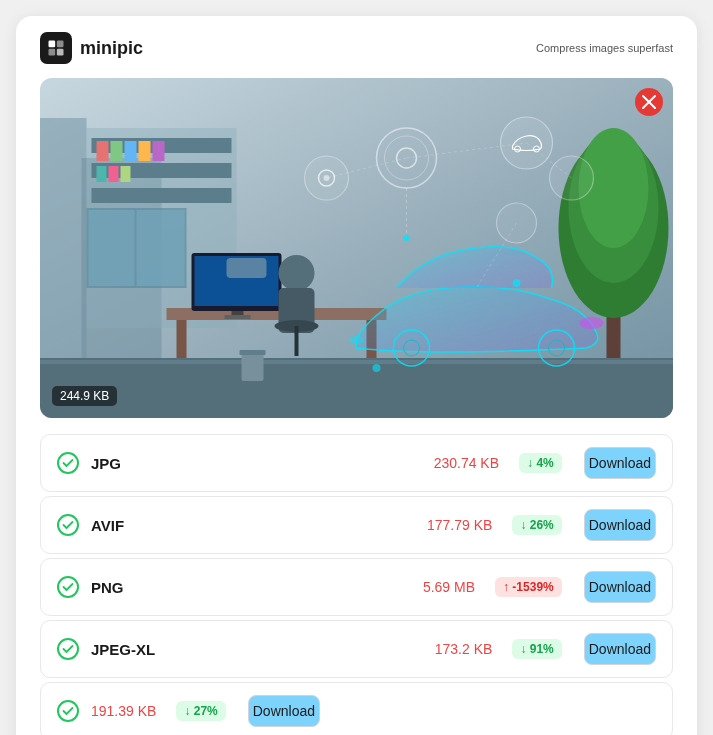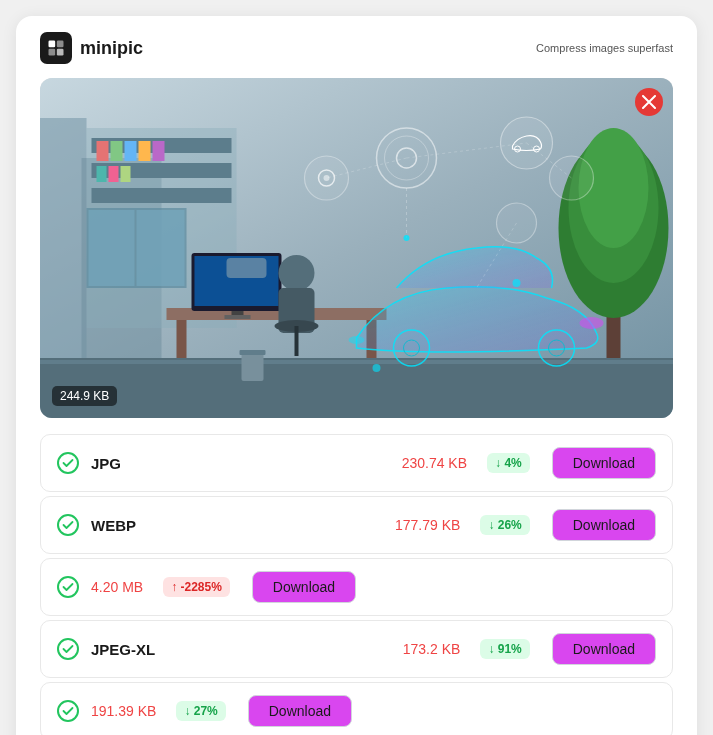--- a/index.html
+++ b/index.html
@@ -143,24 +143,24 @@
     }
     .badge-green {
       background: #dcfce7;
       color: #16a34a;
     }
     .badge-red {
       background: #fee2e2;
       color: #dc2626;
     }
     .download-btn {
-      background: #d946ef;
+      background: #7dd3fc;
       border: 1.5px solid #d1d5db;
       border-radius: 8px;
-      padding: 7px 20px;
+      padding: 7px 4px;
       font-size: 14px;
       font-weight: 500;
       color: #1a1a1a;
       cursor: pointer;
       transition: background 0.15s;
     }
   </style>
 </head>
 <body>
 
@@ -321,33 +321,34 @@
     <span class="format-size">230.74 KB</span>
     <span class="badge badge-green">↓ 4%</span>
     <button class="download-btn">Download</button>
   </div>
       <div class="format-row">
     <div class="format-check">
       <svg viewBox="0 0 12 12" fill="none" xmlns="http://www.w3.org/2000/svg">
         <path d="M1.5 6L4.5 9L10.5 3" stroke="#22c55e" stroke-width="1.8" stroke-linecap="round" stroke-linejoin="round"></path>
       </svg>
     </div>
-    <span class="format-name">WEBP</span>
+    <span class="format-name">AVIF</span>
     <span class="format-size">177.79 KB</span>
     <span class="badge badge-green">↓ 26%</span>
     <button class="download-btn">Download</button>
   </div>
       <div class="format-row">
     <div class="format-check">
       <svg viewBox="0 0 12 12" fill="none" xmlns="http://www.w3.org/2000/svg">
         <path d="M1.5 6L4.5 9L10.5 3" stroke="#22c55e" stroke-width="1.8" stroke-linecap="round" stroke-linejoin="round"></path>
       </svg>
     </div>
-    <span class="format-size">4.20 MB</span>
-    <span class="badge badge-red">↑ -2285%</span>
+    <span class="format-name">PNG</span>
+    <span class="format-size">5.69 MB</span>
+    <span class="badge badge-red">↑ -1539%</span>
     <button class="download-btn">Download</button>
   </div>
       <div class="format-row">
     <div class="format-check">
       <svg viewBox="0 0 12 12" fill="none" xmlns="http://www.w3.org/2000/svg">
         <path d="M1.5 6L4.5 9L10.5 3" stroke="#22c55e" stroke-width="1.8" stroke-linecap="round" stroke-linejoin="round"></path>
       </svg>
     </div>
     <span class="format-name">JPEG-XL</span>
     <span class="format-size">173.2 KB</span>

